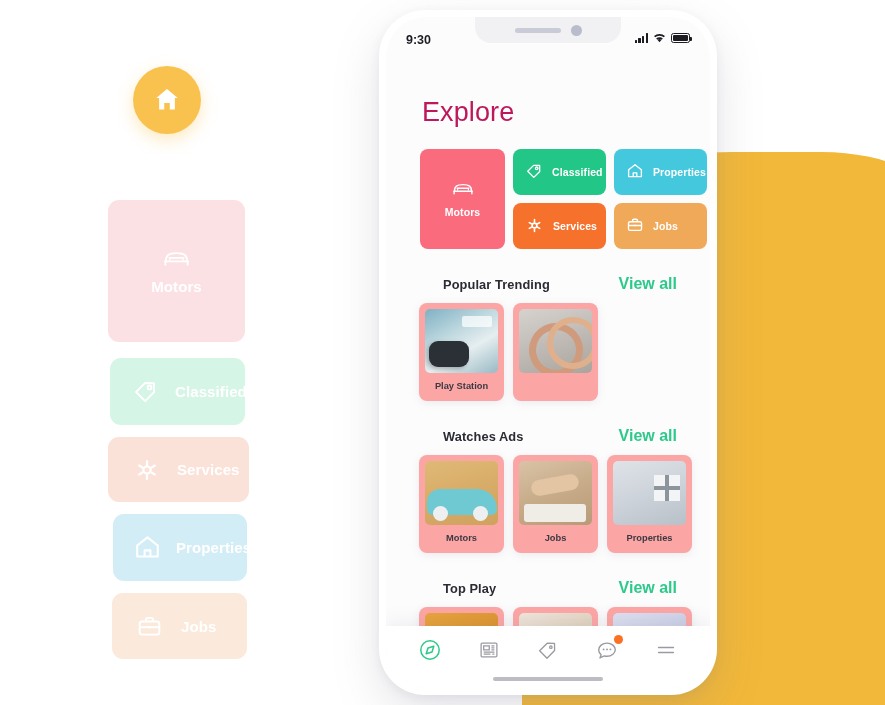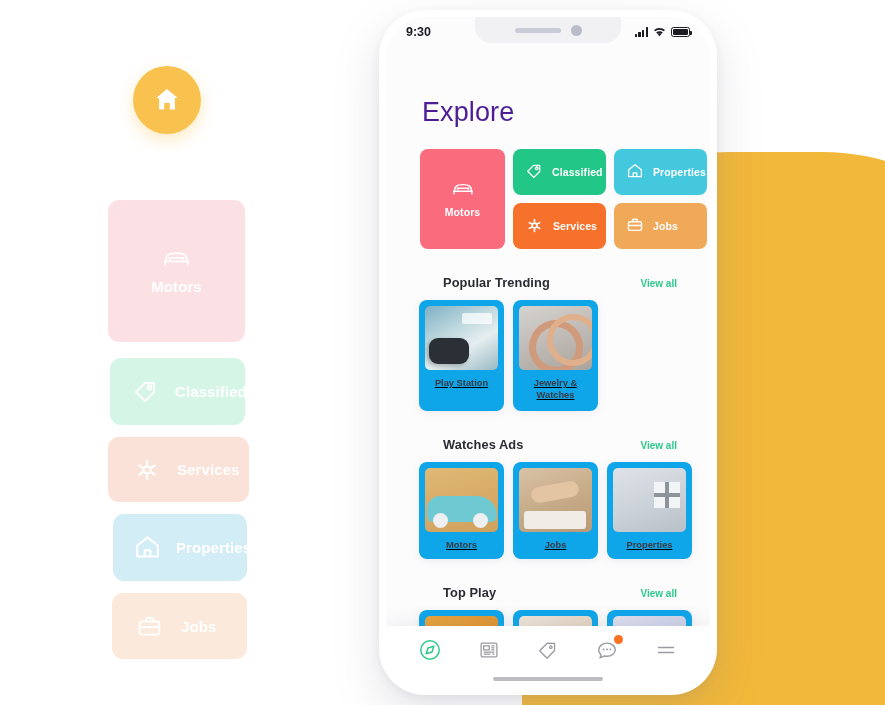--- a/index.html
+++ b/index.html
@@ -94,41 +94,41 @@
     border-bottom-left-radius: 16px; border-bottom-right-radius: 16px;
     display: flex; align-items: center; justify-content: center; gap: 10px;
     z-index: 9;
   }
   .notch .speaker { width: 46px; height: 5px; border-radius: 3px; background: #C9CBD6; }
   .notch .cam { width: 11px; height: 11px; border-radius: 50%; background: #B9BCCB; }
 
   
   .statusbar {
     position: absolute; top: 0; left: 0; width: 100%; height: 30px;
-    display: flex; align-items: center; justify-content: space-between;
-    padding: 3px 20px; z-index: 8;
+    display: flex; align-items: flex-start; justify-content: space-between;
+    padding: 16px 20px; z-index: 8;
   }
   .st-time { font-size: 12.5px; font-weight: 700; color: #1c1c22; }
   .st-icons { display: flex; align-items: center; gap: 5px; }
   .bars { display: flex; align-items: flex-end; gap: 1.5px; height: 10px; }
   .bars i { width: 2.2px; background: #1c1c22; border-radius: .5px; display: block; }
   .bars i:nth-child(1){height:3.5px}.bars i:nth-child(2){height:5.5px}
   .bars i:nth-child(3){height:7.5px}.bars i:nth-child(4){height:10px}
   .batt { width: 19px; height: 10px; border:1.4px solid #1c1c22; border-radius:2.5px; position:relative; }
   .batt::after{content:"";position:absolute;left:1px;top:1px;bottom:1px;right:1px;background:#1c1c22;border-radius:1px;}
   .batt::before{content:"";position:absolute;right:-3.2px;top:3px;width:2px;height:4px;background:#1c1c22;border-radius:0 1px 1px 0;}
 
   
   .body-scroll {
     position: absolute; top: 30px; left: 0; right: 0; bottom: 0;
     overflow: hidden;
   }
 
   .page-title {
-    font-size: 27px; font-weight: 400; color: #4c1d95;
+    font-size: 27px; font-weight: 400; color: #be185d;
     padding: 50px 0 0 36px; letter-spacing: .1px;
   }
 
   
   .cat-grid {
     display: grid; grid-template-columns: 85px 93px 93px;
     grid-template-rows: 46px 46px; gap: 8px;
     padding: 21px 0 0 34px;
   }
   .cat {
@@ -139,27 +139,27 @@
   .cat.big { grid-row: span 2; flex-direction: column; justify-content: center; gap: 7px; }
   .cat.sm { gap: 9px; padding-left: 12px; }
   .cat-label { color: #fff; }
 
   
   .sec-head {
     display: flex; align-items: baseline; justify-content: space-between;
     padding: 26px 33px 0 33px;
   }
   .sec-title { font-size: 12.8px; font-weight: 700; color: #2b2b33; letter-spacing: .1px; padding-left: 24px; }
-  .sec-viewall { font-size: 10px; font-weight: 700; color: #3FD19B; }
+  .sec-viewall { font-size: 16px; font-weight: 700; color: #3FD19B; }
 
   .card-row { display: flex; gap: 9px; padding: 10px 0 0 33px; }
   .tile {
-    width: 85px; background: #0ea5e9; border-radius: 8px;
+    width: 85px; background: #fca5a5; border-radius: 8px;
     box-shadow: 0 2px 9px rgba(130,130,150,.13);
-    overflow: hidden; padding: 6px 6px 0 6px; text-decoration: underline;
+    overflow: hidden; padding: 6px 6px 0 6px;
   }
   .thumb { width: 73px; height: 64px; border-radius: 5px; overflow: hidden; position: relative; }
   .tile-cap {
     font-size: 9.3px; color: #3a3a42; font-weight: 600;
     text-align: center; padding: 7px 2px 8px 2px; line-height: 1.33;
   }
   .tile.tall .tile-cap { padding-bottom: 9px; }
 
   
   .ph { position:absolute; inset:0; }
@@ -376,21 +376,20 @@
           <div class="tile tall">
             <div class="thumb">
                 <span class="ph ph-playstation"></span>
               </div>
             <div class="tile-cap">Play Station</div>
           </div>
           <div class="tile tall">
             <div class="thumb">
                 <span class="ph ph-jewelry"></span>
               </div>
-            <div class="tile-cap">Jewelry &amp; Watches</div>
           </div>
         </div>
 
         <div class="sec-head">
           <span class="sec-title">Watches Ads</span>
           <span class="sec-viewall" style="color: rgb(45, 201, 138);">View all</span>
         </div>
         <div class="card-row">
           <div class="tile">
             <div class="thumb">

